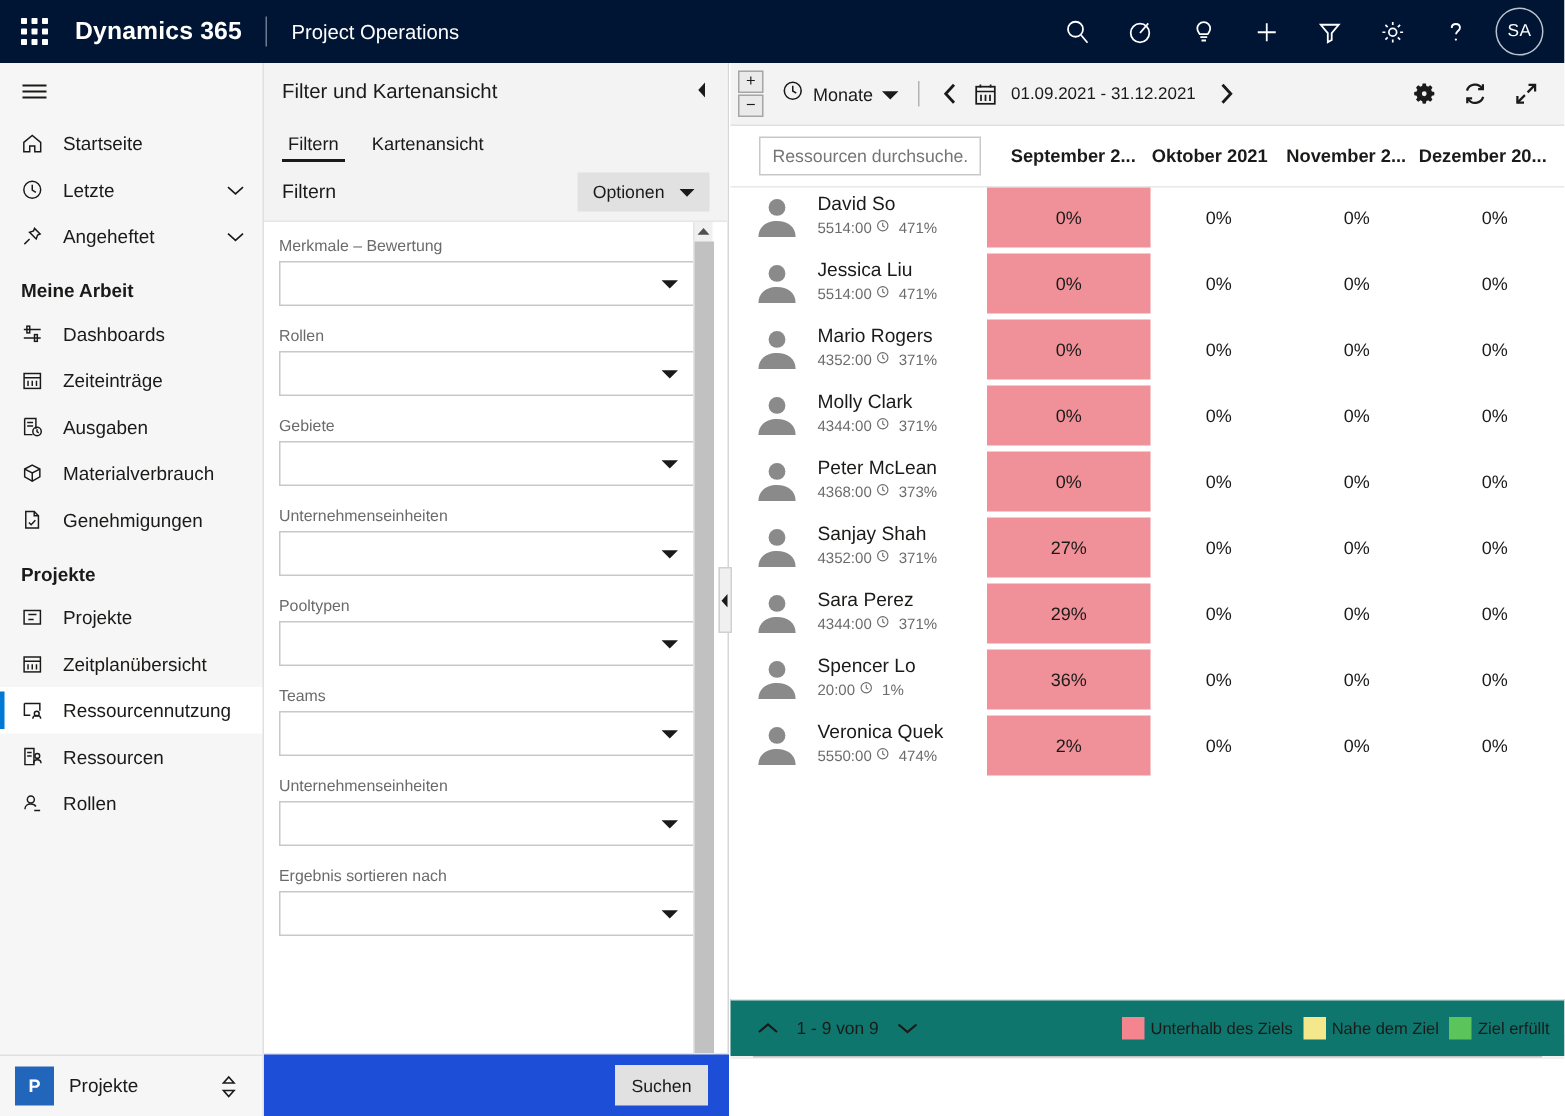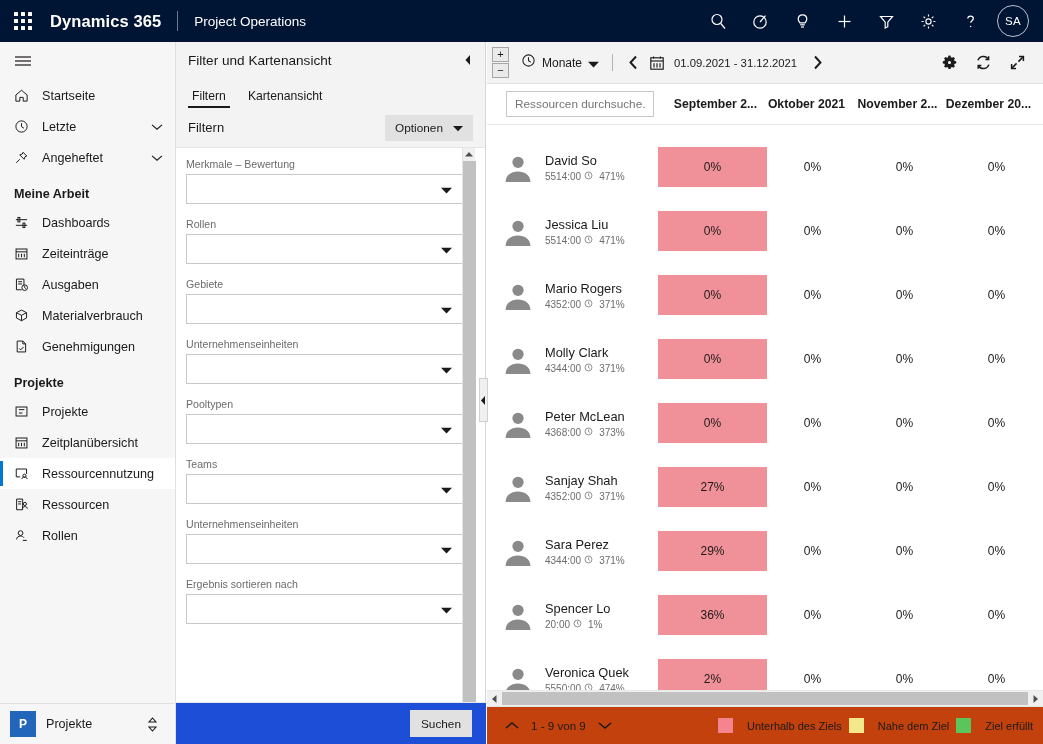--- a/index.html
+++ b/index.html
@@ -189,21 +189,21 @@
     font-family: "Liberation Sans", sans-serif;
   }
   .col-head {
     width: 91px; text-align: center; font-size: 12.2px; font-weight: bold; color: #1b1a19;
     white-space: nowrap; overflow: hidden;
   }
   #col-heads { display: flex; margin-left: 16px; }
 
   
   #grid-rows { position: relative; }
-  .row { height: 44px; display: flex; align-items: center; margin-top: 20px; }
+  .row { height: 44px; display: flex; align-items: flex-start; }
   .res-cell { width: 194px; display: flex; align-items: center; padding-left: 13px; }
   .res-avatar { width: 36px; height: 36px; flex: 0 0 36px; }
   .res-info { margin-left: 9px; }
   .res-name { font-size: 12.8px; color: #1b1a19; line-height: 15px; white-space: nowrap; }
   .res-meta {
     font-size: 10px; color: #6b6b6b; display: flex; align-items: center; gap: 3px;
     line-height: 13px; margin-top: 1px;
   }
   .res-meta .pct { margin-left: 3px; }
   .cells { display: flex; align-items: center; }
@@ -218,28 +218,28 @@
     position: absolute; top: 648px; left: 0; width: 556px; height: 16px;
     background: #f0f0f0; border-top: 1px solid #e8e8e8; display: flex; align-items: center;
   }
   #h-scroll .harrow {
     width: 15px; height: 16px; display: flex; align-items: center; justify-content: center; cursor: pointer;
   }
   #h-thumb { flex: 1; height: 13px; background: #c1c1c1; cursor: pointer; }
 
   
   #status-bar {
-    position: absolute; top: 664px; left: 0; width: 556px; height: 38px;
-    border-top: 1px solid #e4e4e4; background: #c2410c;
+    position: absolute; top: 624px; left: 0; width: 556px; height: 38px;
+    border-top: 1px solid #e4e4e4; background: #0f766e;
     display: flex; align-items: center; padding: 0 10px;
   }
   .pager-arrow { padding: 0 8px; cursor: pointer; display: flex; align-items: center; }
   #pager-text { font-size: 11.6px; color: #1b1a19; margin: 0 4px; }
   #legend { margin-left: auto; display: flex; align-items: center; gap: 7px; }
-  .legend-item { display: flex; align-items: center; gap: 14px; }
+  .legend-item { display: flex; align-items: center; gap: 4px; }
   .legend-sw { width: 15px; height: 15px; display: block; }
   .legend-label { font-size: 11px; color: #1b1a19; white-space: nowrap; }
 </style>
 </head>
 <body>
 
 <div id="topbar">
   <div id="waffle">
     <div class="waffle-grid">
         <i></i>

